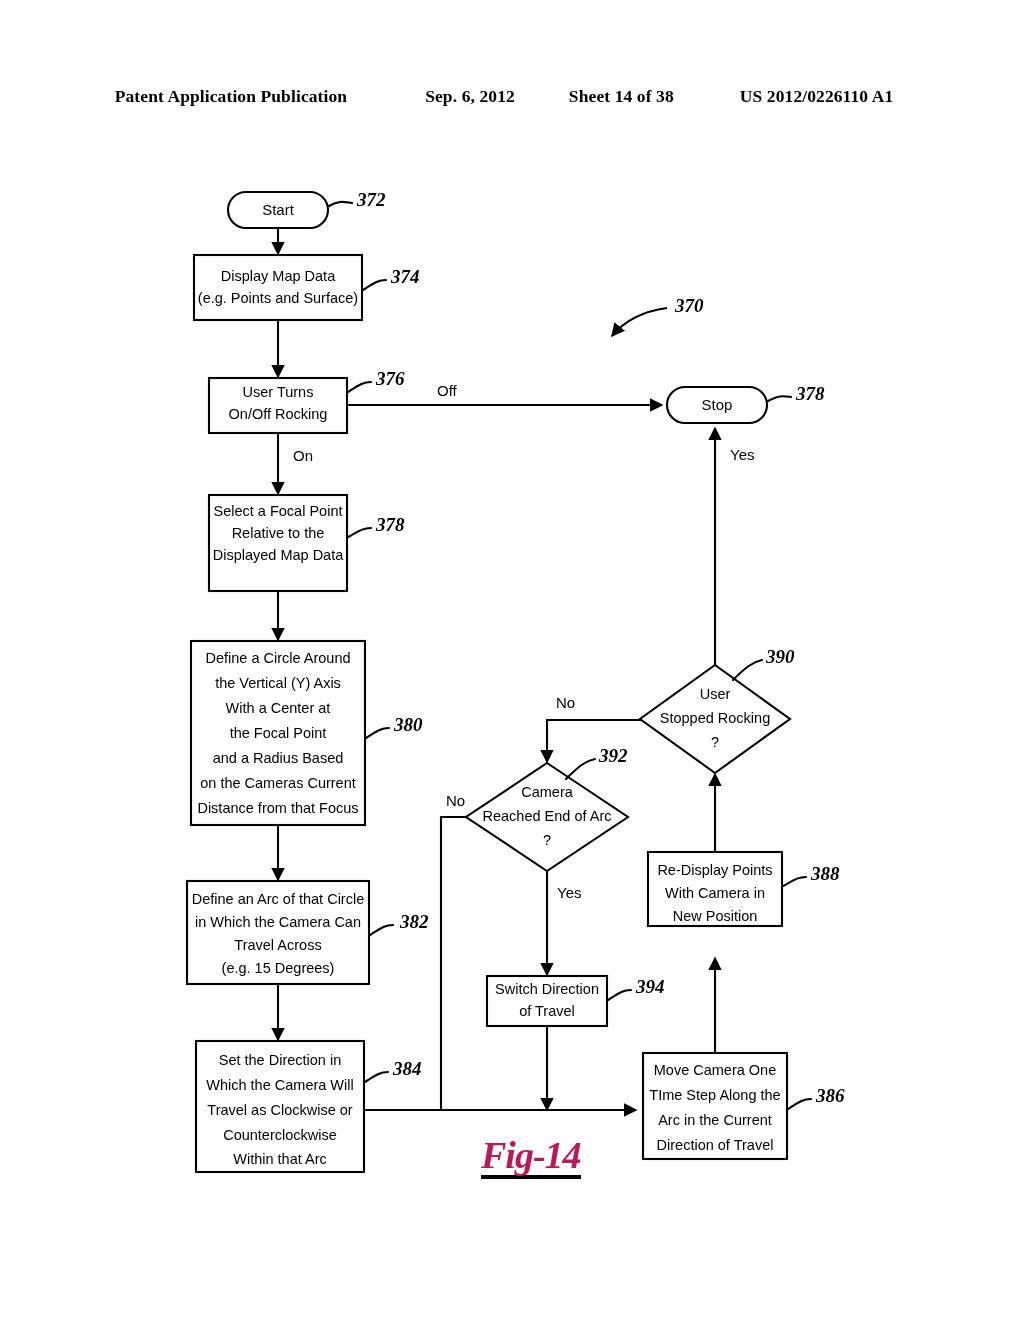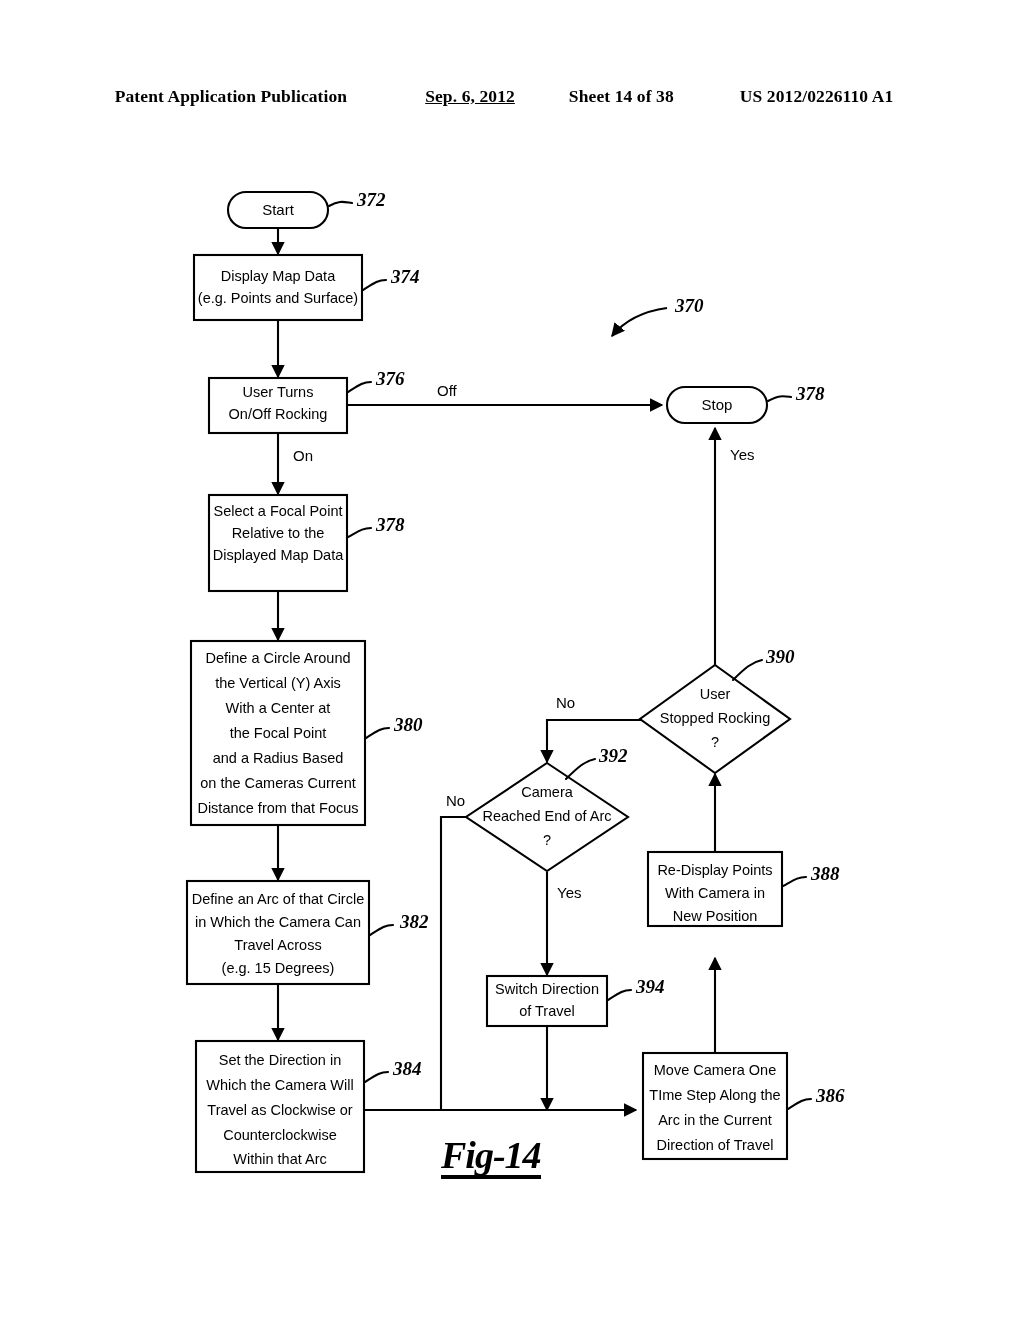--- a/index.html
+++ b/index.html
@@ -32,21 +32,21 @@
     justify-content: center;
     align-items: baseline;
     font-family: "Liberation Serif", serif;
     font-weight: bold;
     font-size: 17.5px;
     letter-spacing: 0.1px;
     white-space: nowrap;
     gap: 32px;
   }
   .pub-header .seg-title { margin-right: 46px; }
-  .pub-header .seg-date  { margin-right: 22px; text-decoration: underline; }
+  .pub-header .seg-date  { margin-right: 22px; }
   .pub-header .seg-sheet { margin-right: 34px; }
   .pub-header .seg-num   { margin-right: 16px; }
 
   
   #flow {
     position: absolute;
     left: 0;
     top: 0;
     width: 1024px;
     height: 1320px;
@@ -95,22 +95,23 @@
     fill: none;
     stroke-linecap: round;
   }
   .fig-caption {
     position: absolute;
     font-family: "Liberation Serif", serif;
     font-style: italic;
     font-weight: bold;
     font-size: 38px;
     letter-spacing: -1px;
-    color: #000000;
+    color: #be185d;
     white-space: nowrap;
+    margin-left: 40px;
   }
   .fig-caption .rule {
     display: block;
     height: 4px;
     background: #000;
     margin-top: -2px;
   }
 </style>
 </head>
 <body>

